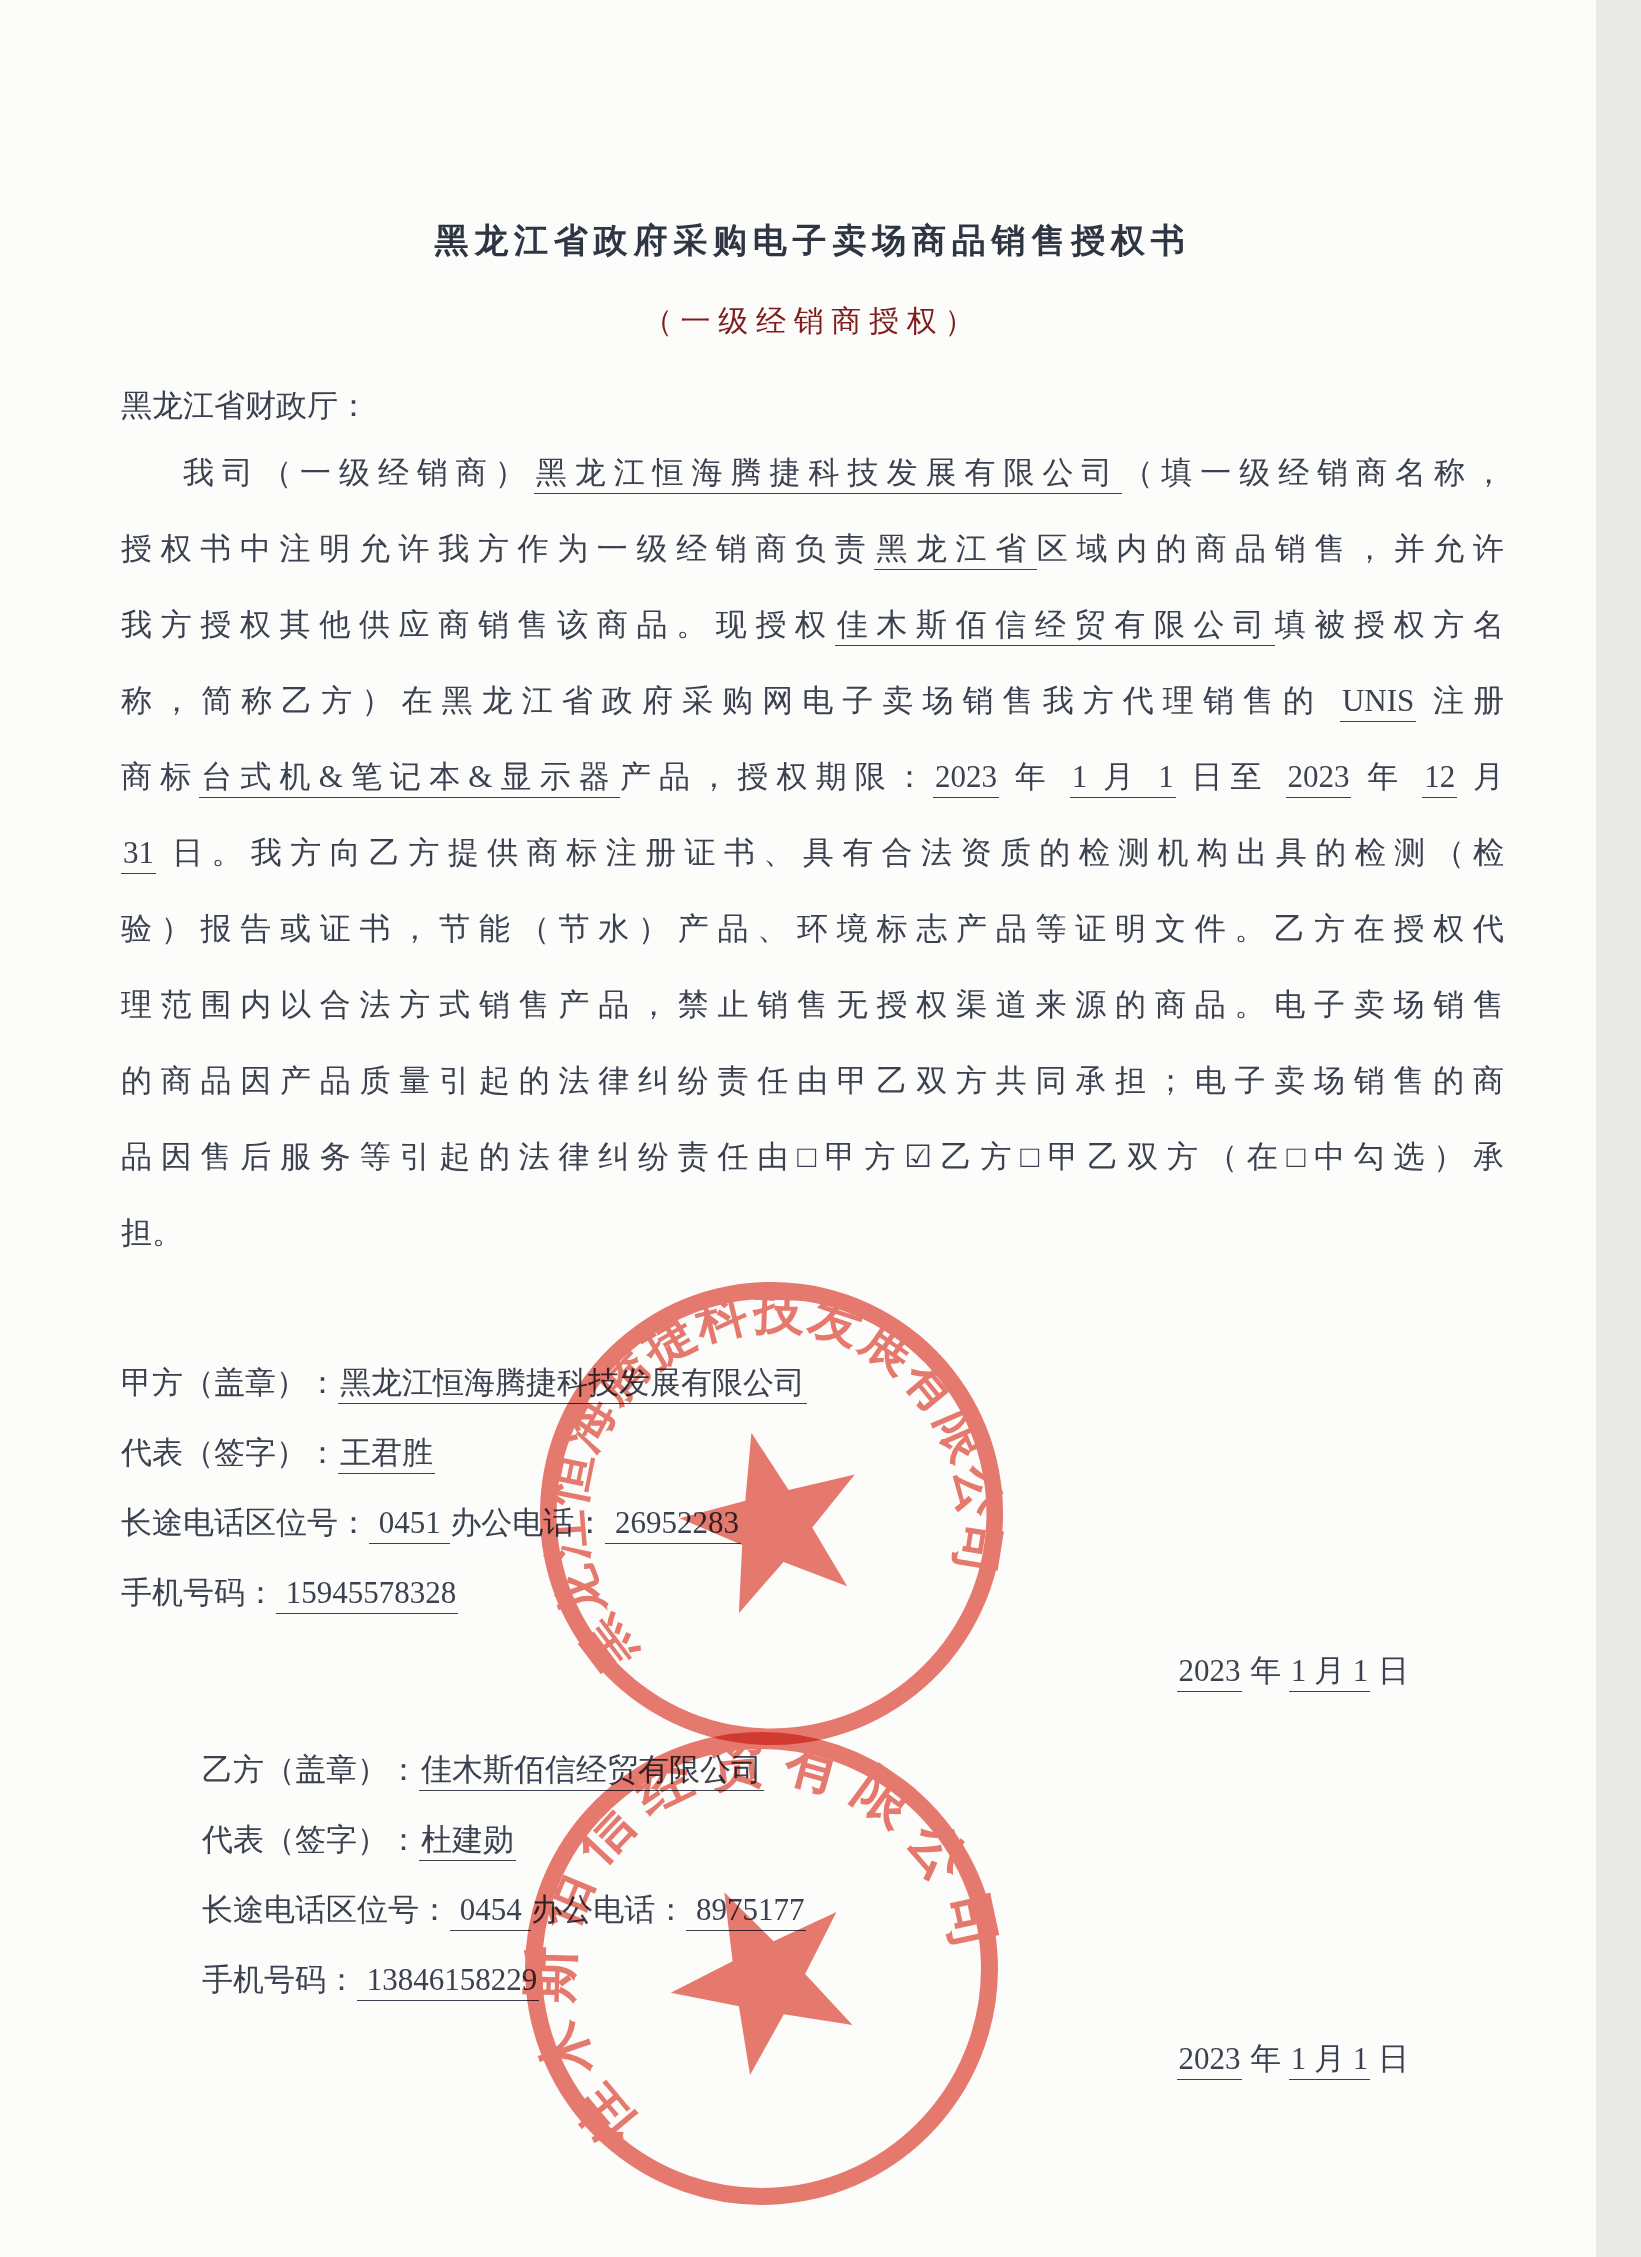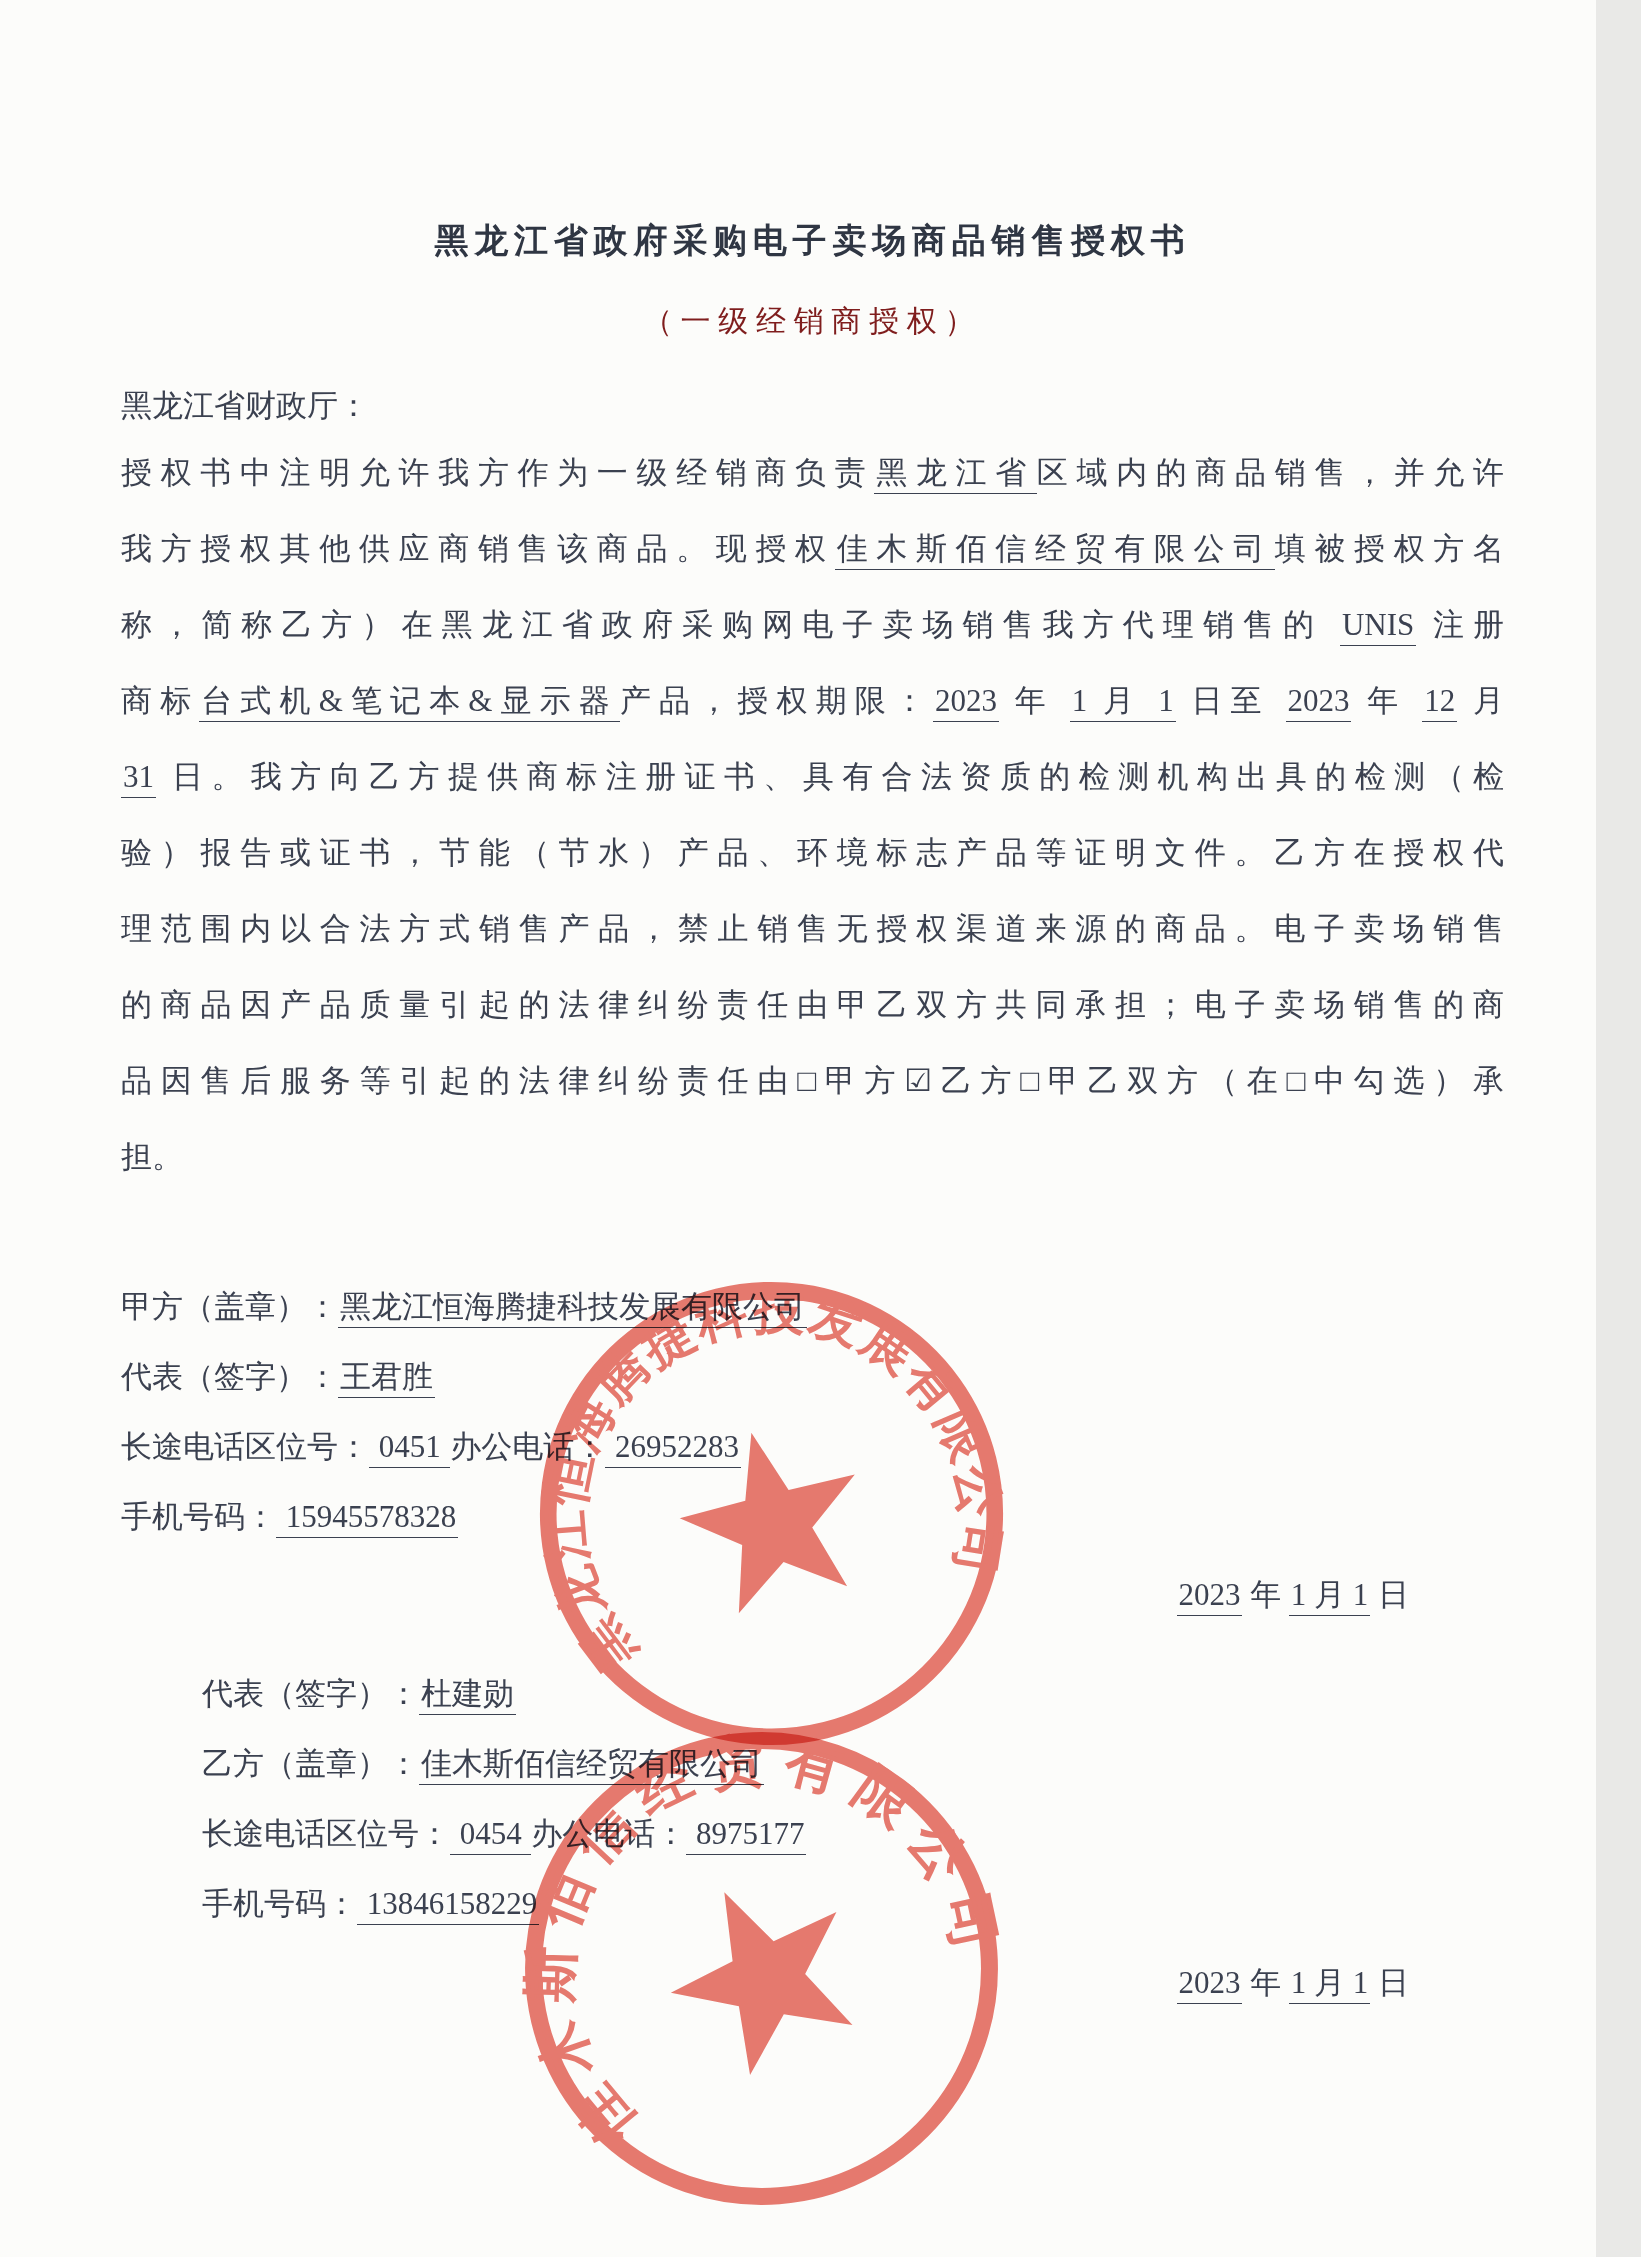--- a/index.html
+++ b/index.html
@@ -46,20 +46,21 @@
 <body>
 
 <div class="page">
   <div class="content">
 
     <div class="title">黑龙江省政府采购电子卖场商品销售授权书</div>
     <div class="subtitle">（一级经销商授权）</div>
     <div class="salutation">黑龙江省财政厅：</div>
 
     <div>
+        <div class="bodyline just ind"><span>我司（一级经销商）</span><span class="u">黑龙江恒海腾捷科技发展有限公司</span><span>（填一级经销商名称，</span></div>
         <div class="bodyline just"><span>授权书中注明允许我方作为一级经销商负责</span><span class="u">黑龙江省</span><span>区域内的商品销售，并允许</span></div>
         <div class="bodyline just"><span>我方授权其他供应商销售该商品。现授权</span><span class="u">佳木斯佰信经贸有限公司</span><span>填被授权方名</span></div>
         <div class="bodyline just"><span>称，简称乙方）在黑龙江省政府采购网电子卖场销售我方代理销售的 </span><span class="u">UNIS</span><span> 注册</span></div>
         <div class="bodyline just"><span>商标</span><span class="u">台式机&amp;笔记本&amp;显示器</span><span>产品，授权期限：</span><span class="u">2023</span><span> 年 </span><span class="u">1 月 1</span><span> 日至 </span><span class="u">2023</span><span> 年 </span><span class="u">12</span><span> 月</span></div>
         <div class="bodyline just"><span class="u">31</span><span> 日。我方向乙方提供商标注册证书、具有合法资质的检测机构出具的检测（检</span></div>
         <div class="bodyline just"><span>验）报告或证书，节能（节水）产品、环境标志产品等证明文件。乙方在授权代</span></div>
         <div class="bodyline just"><span>理范围内以合法方式销售产品，禁止销售无授权渠道来源的商品。电子卖场销售</span></div>
         <div class="bodyline just"><span>的商品因产品质量引起的法律纠纷责任由甲乙双方共同承担；电子卖场销售的商</span></div>
         <div class="bodyline just"><span>品因售后服务等引起的法律纠纷责任由□甲方☑乙方□甲乙双方（在□中勾选）承</span></div>
         <div class="bodyline"><span>担。</span></div>
@@ -70,22 +71,22 @@
         <div class="sigline"><span>代表（签字）：</span><span class="u">王君胜</span></div>
         <div class="sigline"><span>长途电话区位号：</span><span class="u"> 0451 </span><span> 办公电话：</span><span class="u"> 26952283</span></div>
         <div class="sigline"><span>手机号码：</span><span class="u"> 15945578328</span></div>
       </div>
 
     <div class="datebox datebox-a">
         <div class="dateline"><span class="u">2023</span><span> 年 </span><span class="u">1 月 1</span><span> 日</span></div>
       </div>
 
     <div class="sigblock2">
+        <div class="sigline"><span>乙方（盖章）：</span><span class="u">佳木斯佰信经贸有限公司</span></div>
         <div class="sigline"><span>代表（签字）：</span><span class="u">杜建勋</span></div>
-        <div class="sigline"><span>乙方（盖章）：</span><span class="u">佳木斯佰信经贸有限公司</span></div>
         <div class="sigline"><span>长途电话区位号：</span><span class="u"> 0454 </span><span> 办公电话：</span><span class="u"> 8975177</span></div>
         <div class="sigline"><span>手机号码：</span><span class="u"> 13846158229</span></div>
       </div>
 
     <div class="datebox datebox-b">
         <div class="dateline"><span class="u">2023</span><span> 年 </span><span class="u">1 月 1</span><span> 日</span></div>
       </div>
   </div>
 
   <div class="stamp stamp-a">

